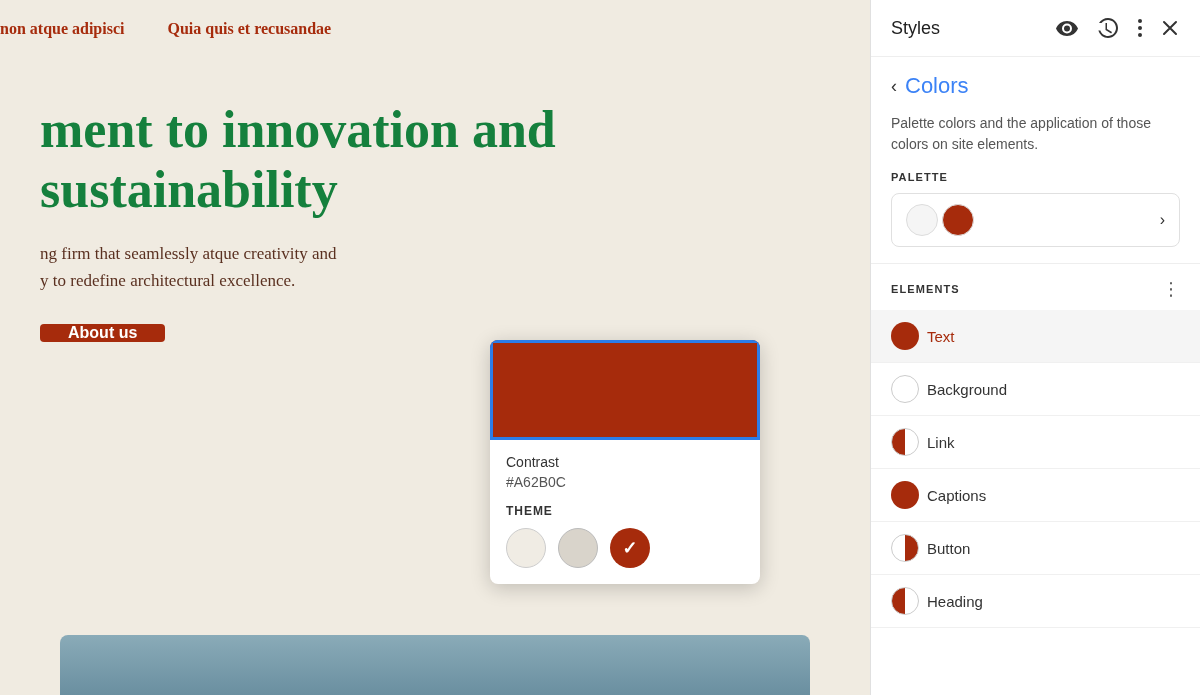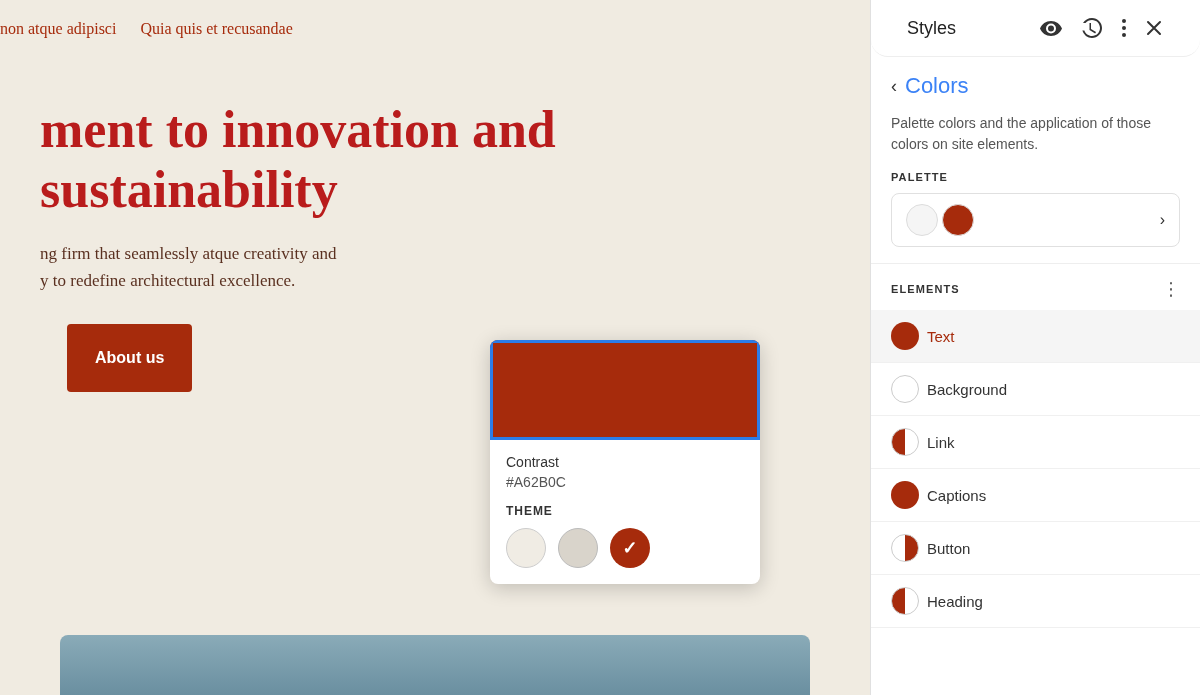--- a/index.html
+++ b/index.html
@@ -18,66 +18,66 @@
       position: relative;
       overflow: hidden;
     }
 
     .preview-nav {
       position: absolute;
       top: 0;
       left: 0;
       right: 0;
       display: flex;
-      gap: 24px;
+      gap: 43px;
       padding: 20px 0 20px 0;
       align-items: flex-start;
+      font-weight: bold;
     }
 
     .preview-nav a {
       color: #A62B0C;
       font-size: 16px;
       text-decoration: none;
       font-family: Georgia, serif;
     }
 
     .preview-content {
       position: absolute;
       top: 80px;
       left: 0;
       padding: 20px 40px;
     }
 
     .preview-heading {
       font-family: Georgia, serif;
       font-size: 52px;
-      color: #b91c1c;
+      color: #15803d;
       line-height: 1.15;
       margin-bottom: 20px;
     }
 
     .preview-subtext {
       font-family: Georgia, serif;
       font-size: 17px;
       color: #5a3020;
       line-height: 1.6;
       max-width: 500px;
       margin-bottom: 30px;
     }
 
     .about-btn {
       background-color: #A62B0C;
       color: white;
       border: none;
-      padding: 25px 28px;
+      padding: 0 28px;
       font-size: 16px;
       font-weight: 600;
       border-radius: 4px;
       cursor: pointer;
-      margin-left: 27px;
     }
 
     .preview-bottom-image {
       position: absolute;
       bottom: 0;
       left: 0;
       right: 0;
       height: 60px;
       background: linear-gradient(to bottom, #8aabb8, #6a8fa0);
       border-radius: 8px 8px 0 0;
@@ -172,23 +172,22 @@
       border-left: 1px solid #e0e0e0;
       display: flex;
       flex-direction: column;
       height: 695px;
     }
 
     .styles-header {
       display: flex;
       align-items: center;
       justify-content: space-between;
-      padding: 16px 36px;
+      padding: 16px 20px;
       border-bottom: 1px solid #eee;
-      border-radius: 17px;
     }
 
     .styles-title {
       font-size: 18px;
       font-weight: 500;
       color: #222;
     }
 
     .styles-icons {
       display: flex;

